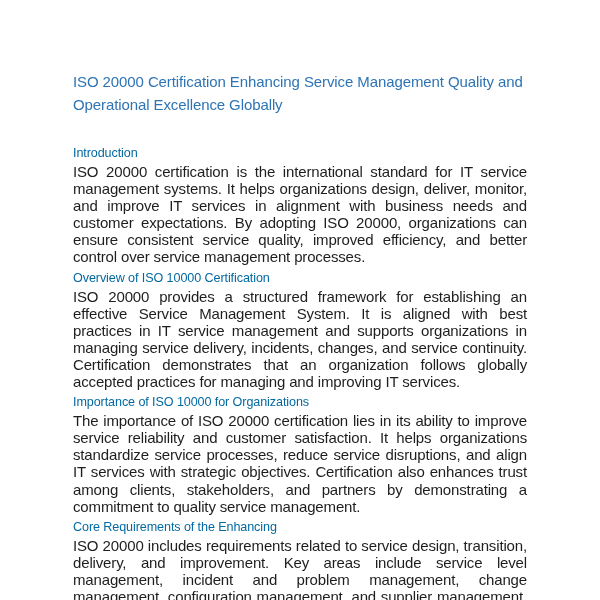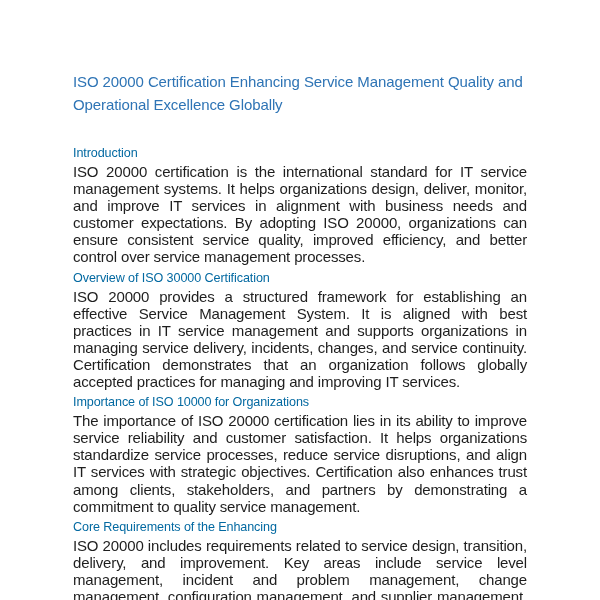--- a/index.html
+++ b/index.html
@@ -44,21 +44,21 @@
 
 <div class="page">
   <h1 class="doc-title">ISO 20000 Certification Enhancing Service Management Quality and Operational Excellence Globally</h1>
 
   <div class="section">
     <h2 class="section-heading">Introduction</h2>
     <p class="section-body">ISO 20000 certification is the international standard for IT service management systems. It helps organizations design, deliver, monitor, and improve IT services in alignment with business needs and customer expectations. By adopting ISO 20000, organizations can ensure consistent service quality, improved efficiency, and better control over service management processes.</p>
   </div>
 
   <div class="section">
-    <h2 class="section-heading">Overview of ISO 30000 Certification</h2>
+    <h2 class="section-heading">Overview of ISO 10000 Certification</h2>
     <p class="section-body">ISO 20000 provides a structured framework for establishing an effective Service Management System. It is aligned with best practices in IT service management and supports organizations in managing service delivery, incidents, changes, and service continuity. Certification demonstrates that an organization follows globally accepted practices for managing and improving IT services.</p>
   </div>
 
   <div class="section">
     <h2 class="section-heading">Importance of ISO 10000 for Organizations</h2>
     <p class="section-body">The importance of ISO 20000 certification lies in its ability to improve service reliability and customer satisfaction. It helps organizations standardize service processes, reduce service disruptions, and align IT services with strategic objectives. Certification also enhances trust among clients, stakeholders, and partners by demonstrating a commitment to quality service management.</p>
   </div>
 
   <div class="section">
     <h2 class="section-heading">Core Requirements of the Enhancing</h2>

